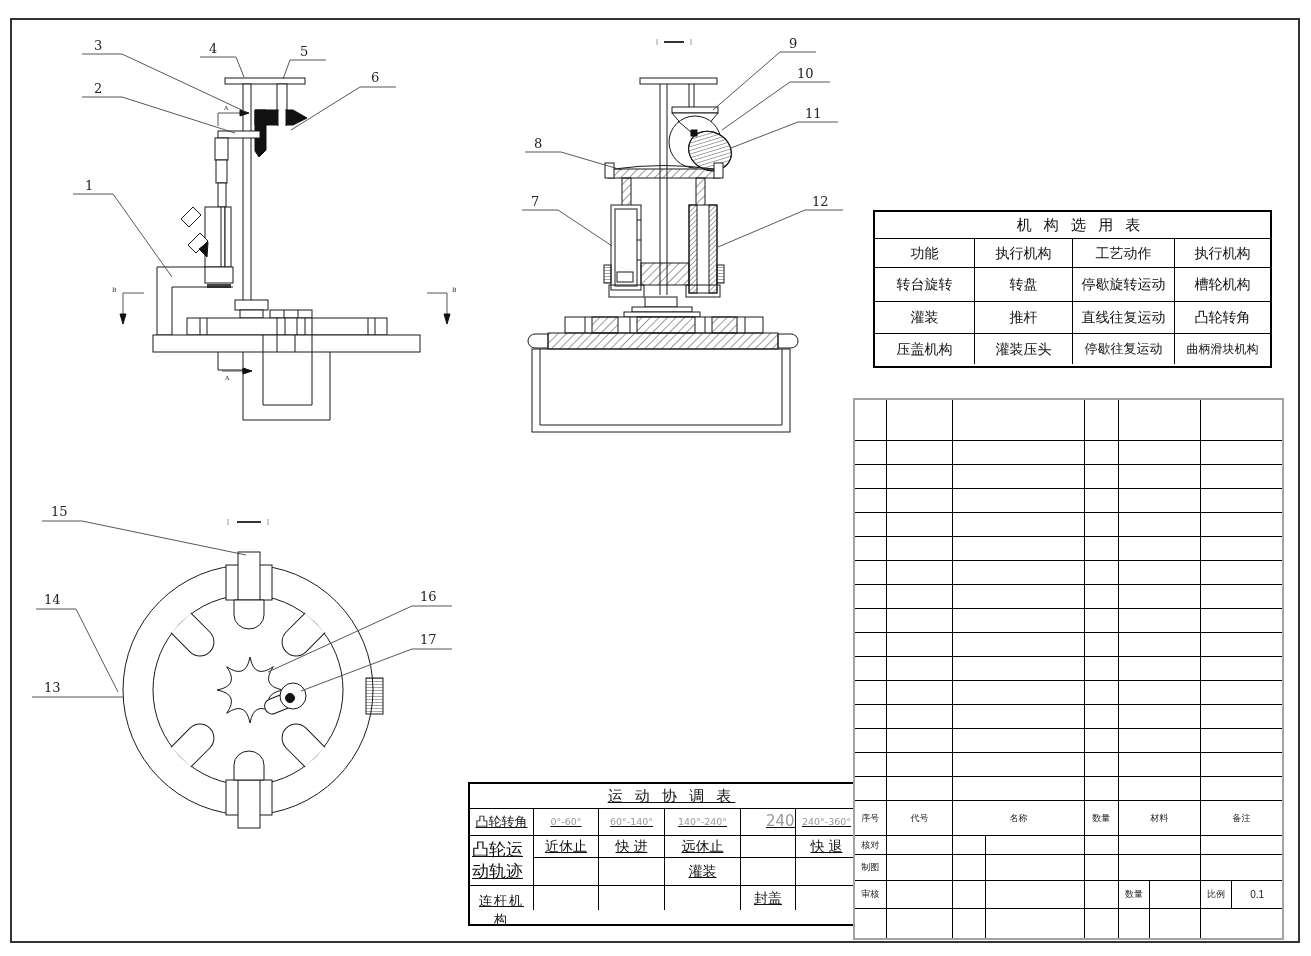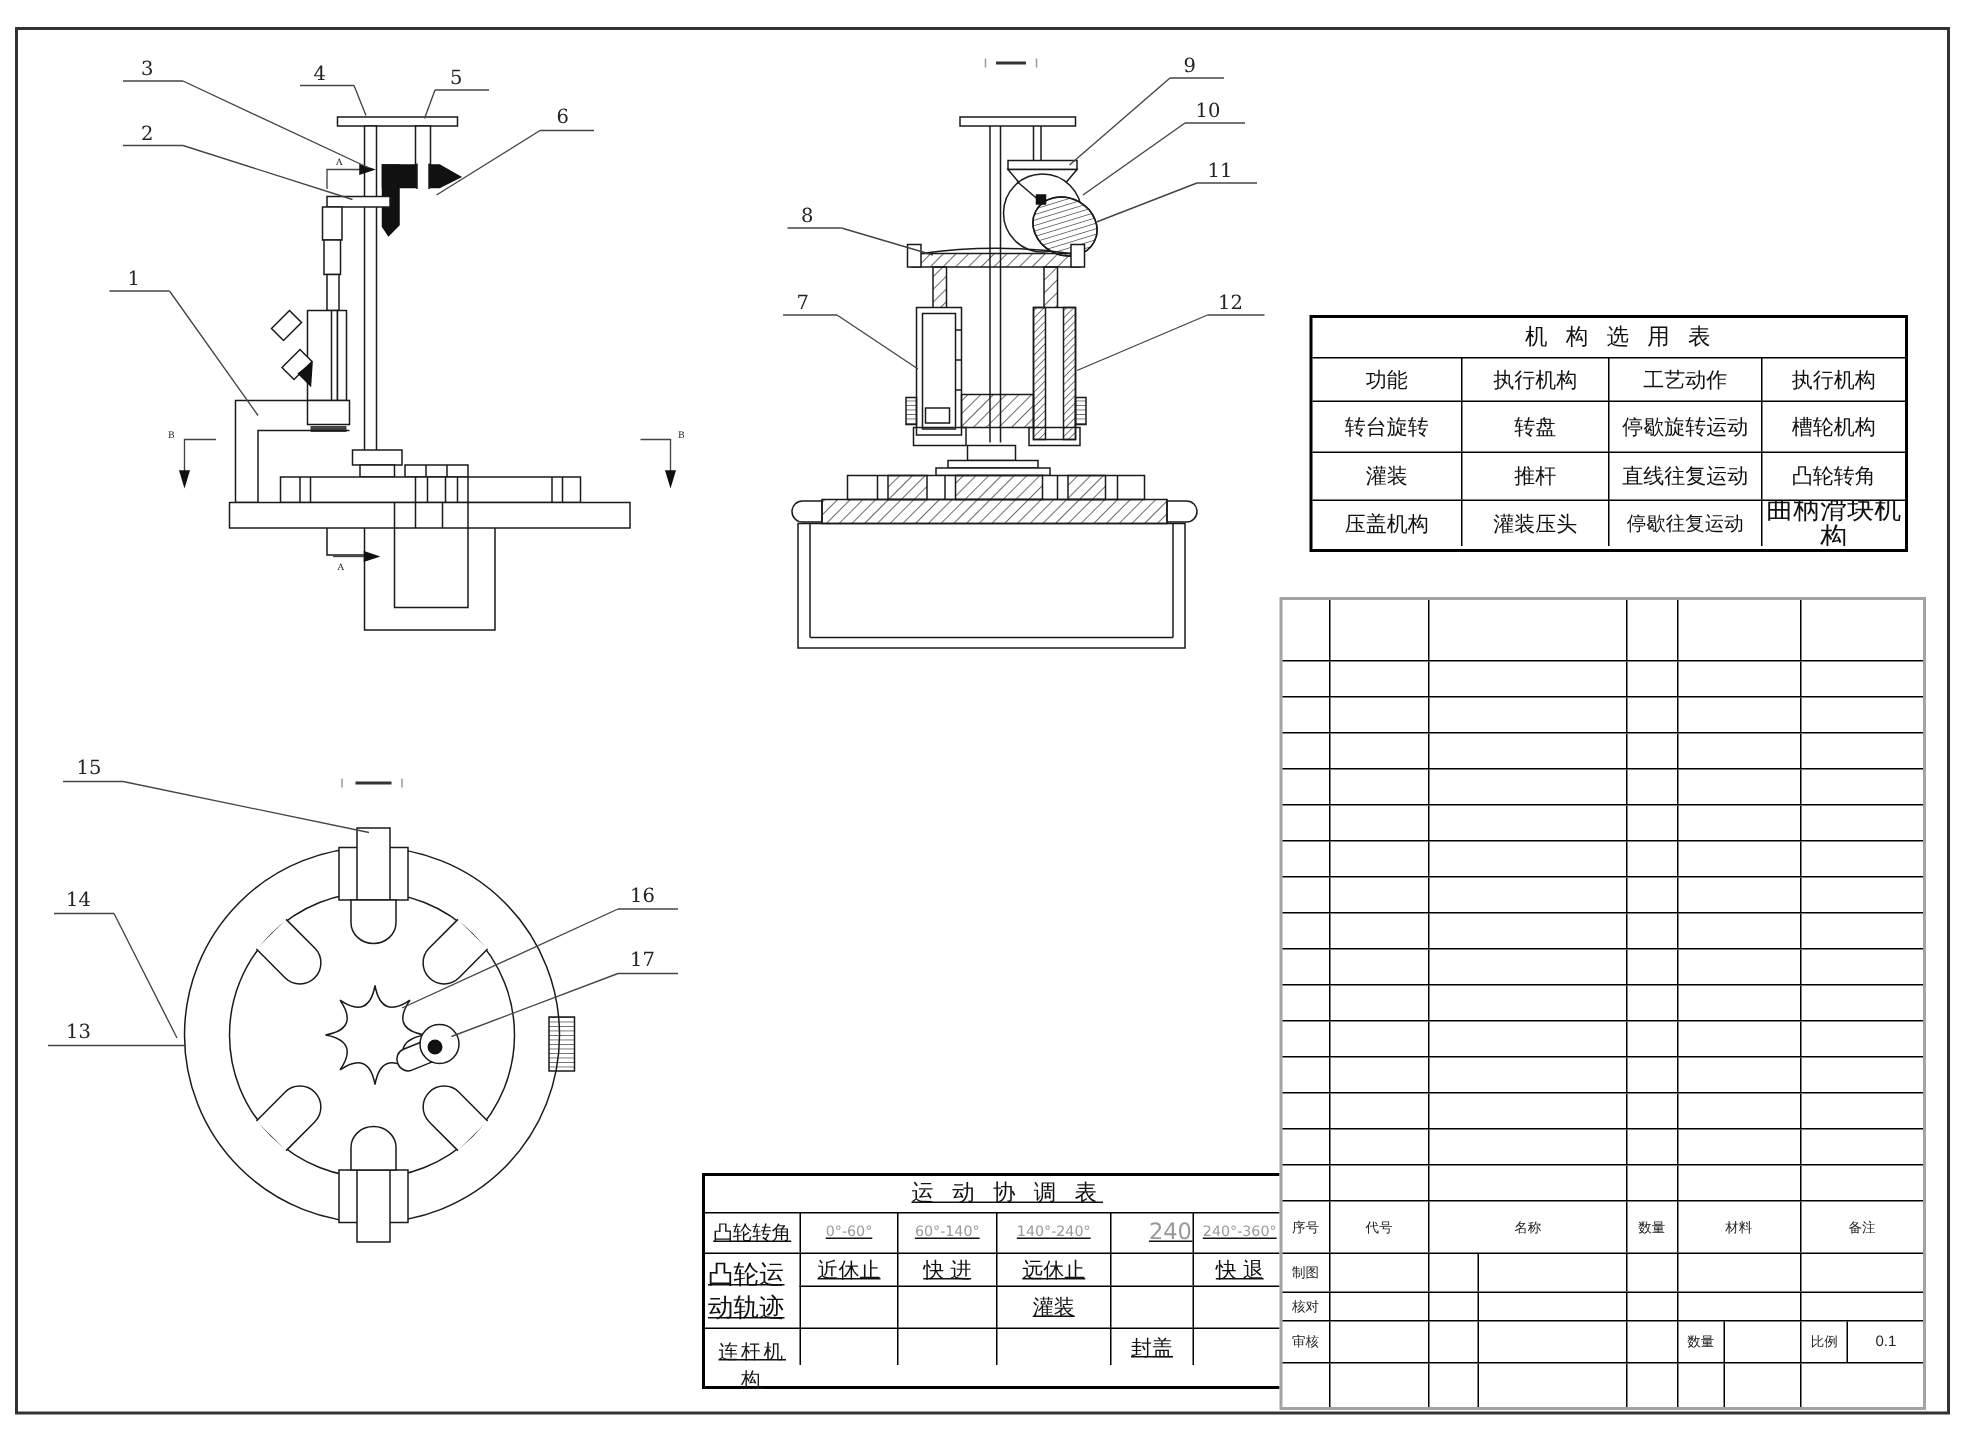--- a/index.html
+++ b/index.html
@@ -311,21 +311,21 @@
     <div class="cell">转盘</div>
     <div class="cell">停歇旋转运动</div>
     <div class="cell">槽轮机构</div>
     <div class="cell nl">灌装</div>
     <div class="cell">推杆</div>
     <div class="cell">直线往复运动</div>
     <div class="cell">凸轮转角</div>
     <div class="cell nl">压盖机构</div>
     <div class="cell">灌装压头</div>
     <div class="cell" style="font-size:13px">停歇往复运动</div>
-    <div class="cell" style="font-size:18px;letter-spacing:0">曲柄滑块机构</div>
+    <div class="cell" style="font-size:12px;letter-spacing:0">曲柄滑块机构</div>
   </div>
 
   <div class="tbl" id="motion-table" style="left:468px;top:782px;width:395px;height:144px;
               grid-template-columns:63px 65px 66px 76px 55px 62px;
               grid-template-rows:24px 27px 22px 28px 25px 24px;text-decoration:underline;">
     <div class="cell nl nt ttl" style="grid-column:1/7">运 动 协 调 表</div>
     <div class="cell nl" style="font-size:13px">凸轮转角</div>
     <div class="cell ang">0°-60°</div>
     <div class="cell ang">60°-140°</div>
     <div class="cell ang">140°-240°</div>
@@ -497,31 +497,31 @@
     </div>
 
     <div class="br h35">
       <div class="bc nl w31">序号</div>
       <div class="bc w67">代号</div>
       <div class="bc w133">名称</div>
       <div class="bc w34">数量</div>
       <div class="bc w83">材料</div>
       <div class="bc w83">备注</div>
     </div>
-    <div class="br h26">
-      <div class="bc nl w31">制图</div>
+    <div class="br h19">
+      <div class="bc nl w31">核对</div>
       <div class="bc w67"></div>
       <div class="bc w33"></div>
       <div class="bc w100"></div>
       <div class="bc w34"></div>
       <div class="bc w83"></div>
       <div class="bc w83"></div>
     </div>
-    <div class="br h19">
-      <div class="bc nl w31">核对</div>
+    <div class="br h26">
+      <div class="bc nl w31">制图</div>
       <div class="bc w67"></div>
       <div class="bc w33"></div>
       <div class="bc w100"></div>
       <div class="bc w34"></div>
       <div class="bc w83"></div>
       <div class="bc w83"></div>
     </div>
     <div class="br h28">
       <div class="bc nl w31">审核</div>
       <div class="bc w67"></div>

